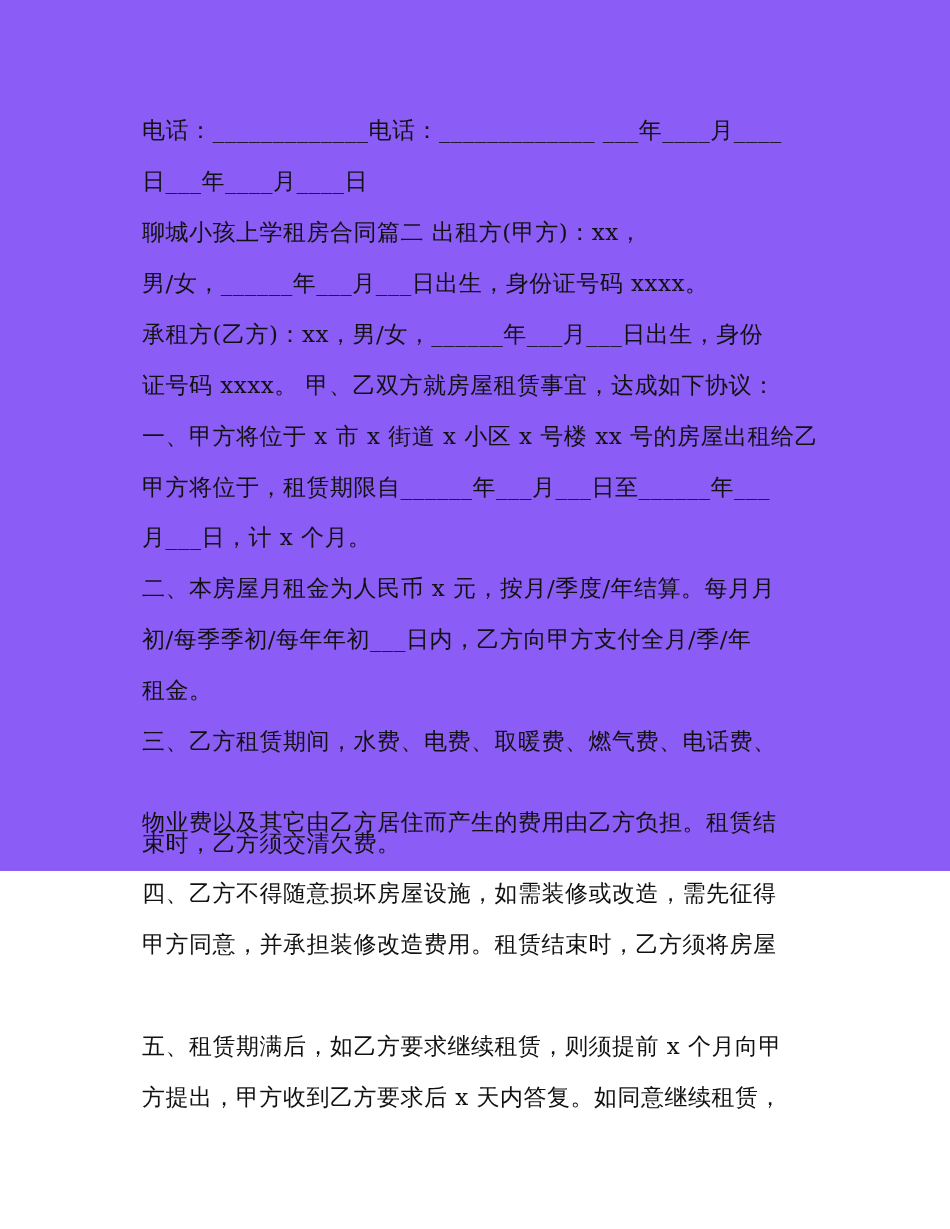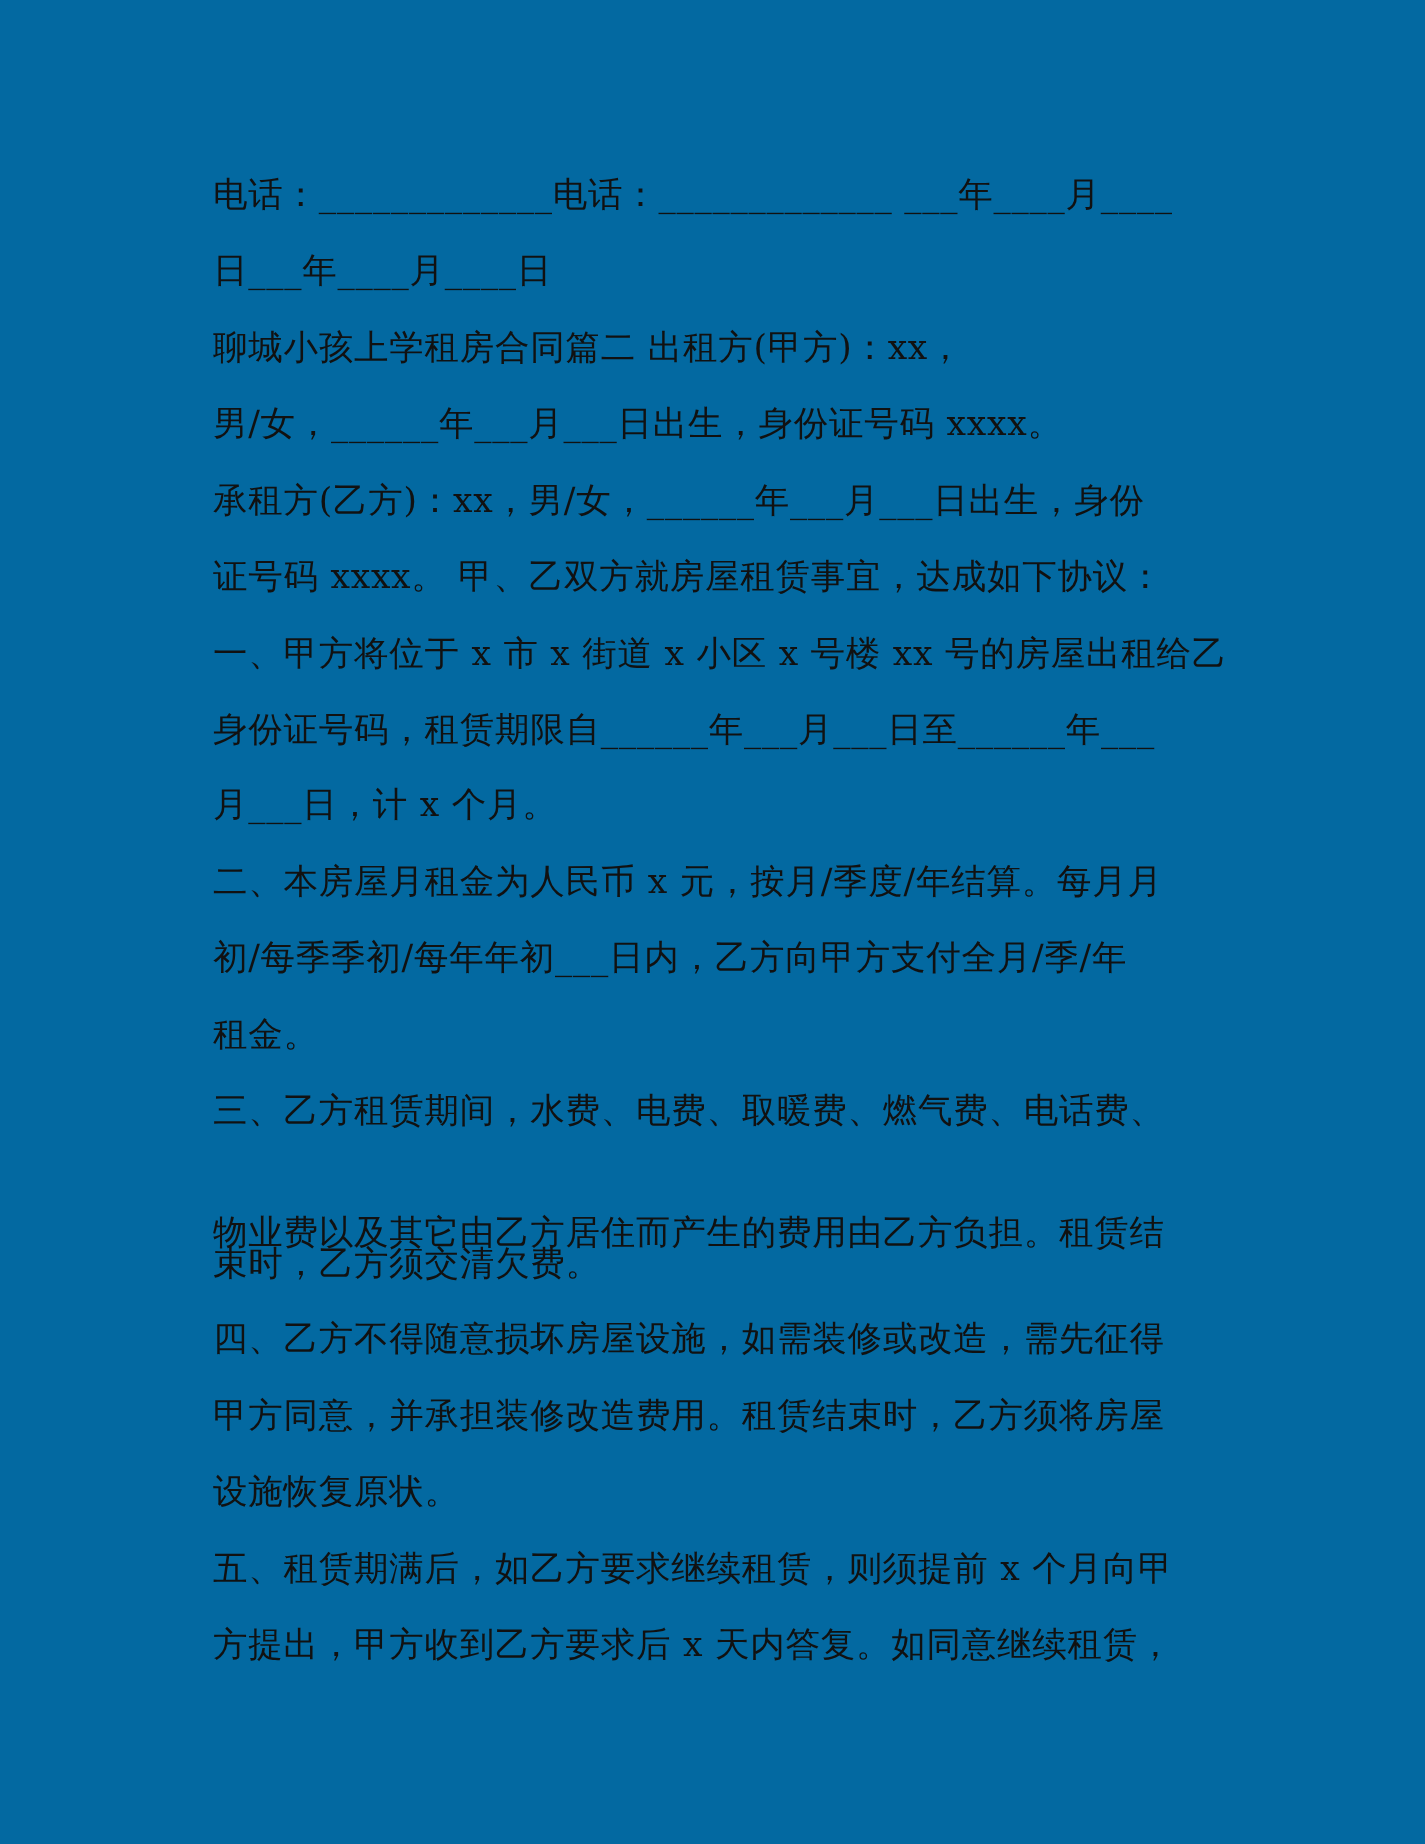--- a/index.html
+++ b/index.html
@@ -13,22 +13,22 @@
       position: relative;
       overflow: hidden;
       font-family: "DejaVu Serif", "Liberation Serif", serif;
       color: #111111;
     }
     .page {
       position: absolute;
       left: 0;
       top: 0;
       width: 950px;
-      height: 1229px;
-      background: #0369a1;
+      height: 871px;
+      background: #8b5cf6;
     }
     .line {
       position: absolute;
       left: 142px;
       font-size: 23px;
       line-height: 30px;
       white-space: pre;
       letter-spacing: 0.5px;
     }
   </style>
@@ -36,26 +36,25 @@
 <body>
 
 <div class="page">
   <div class="line" style="top:115px;">电话：_____________电话：_____________ ___年____月____</div>
   <div class="line" style="top:217px;">聊城小孩上学租房合同篇二 出租方(甲方)：xx，</div>
   <div class="line" style="top:166px;">日___年____月____日</div>
   <div class="line" style="top:268px;">男/女，______年___月___日出生，身份证号码 xxxx。</div>
   <div class="line" style="top:319px;">承租方(乙方)：xx，男/女，______年___月___日出生，身份</div>
   <div class="line" style="top:370px;">证号码 xxxx。 甲、乙双方就房屋租赁事宜，达成如下协议：</div>
   <div class="line" style="top:421px;">一、甲方将位于 x 市 x 街道 x 小区 x 号楼 xx 号的房屋出租给乙</div>
-  <div class="line" style="top:472px;">身份证号码，租赁期限自______年___月___日至______年___</div>
+  <div class="line" style="top:472px;">甲方将位于，租赁期限自______年___月___日至______年___</div>
   <div class="line" style="top:522px;">月___日，计 x 个月。</div>
   <div class="line" style="top:573px;">二、本房屋月租金为人民币 x 元，按月/季度/年结算。每月月</div>
   <div class="line" style="top:624px;">初/每季季初/每年年初___日内，乙方向甲方支付全月/季/年</div>
   <div class="line" style="top:675px;">租金。</div>
   <div class="line" style="top:726px;">三、乙方租赁期间，水费、电费、取暖费、燃气费、电话费、</div>
   <div class="line" style="top:777px;margin-top:30px;">物业费以及其它由乙方居住而产生的费用由乙方负担。租赁结</div>
   <div class="line" style="top:828px;">束时，乙方须交清欠费。</div>
   <div class="line" style="top:878px;">四、乙方不得随意损坏房屋设施，如需装修或改造，需先征得</div>
   <div class="line" style="top:929px;">甲方同意，并承担装修改造费用。租赁结束时，乙方须将房屋</div>
-  <div class="line" style="top:980px;">设施恢复原状。</div>
   <div class="line" style="top:1031px;">五、租赁期满后，如乙方要求继续租赁，则须提前 x 个月向甲</div>
   <div class="line" style="top:1082px;">方提出，甲方收到乙方要求后 x 天内答复。如同意继续租赁，</div>
 </div>
 
 </body></html>

